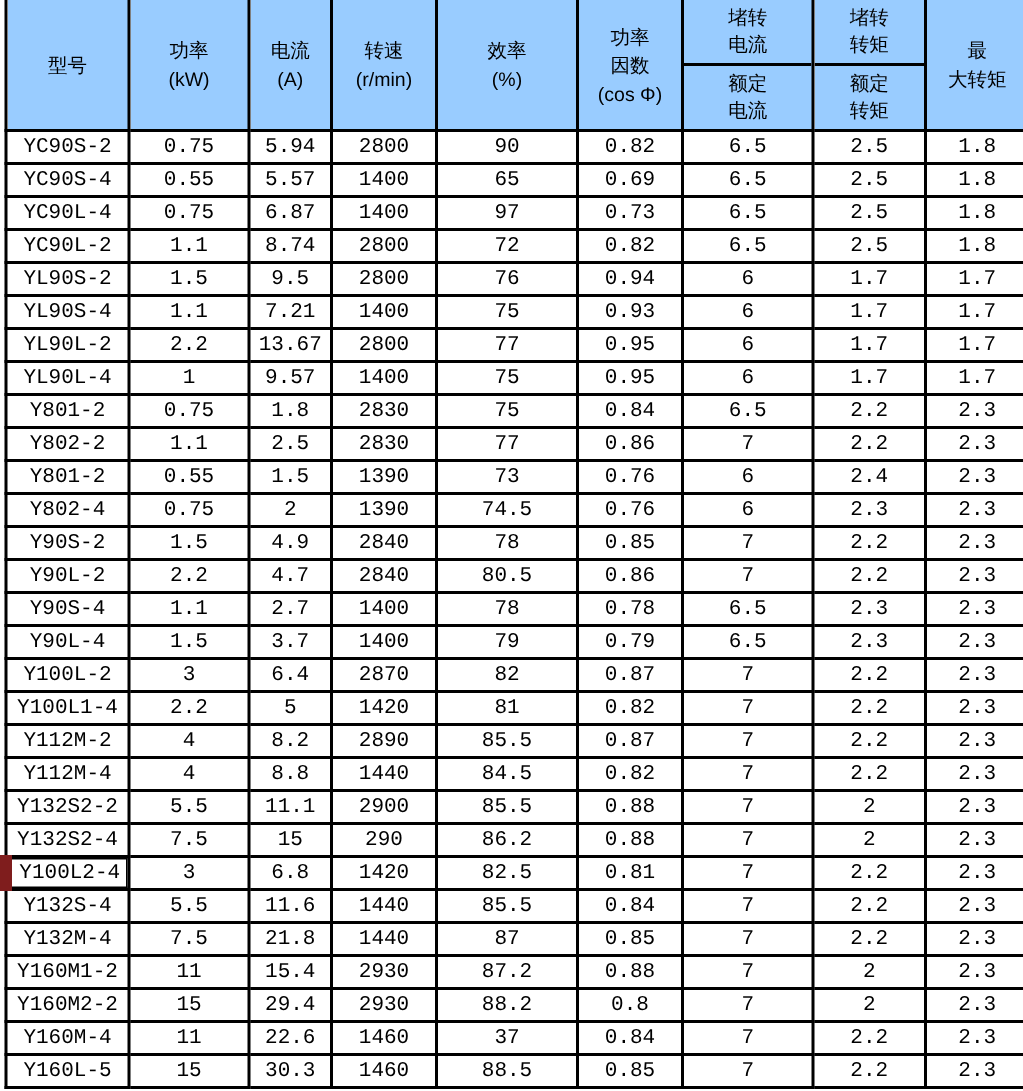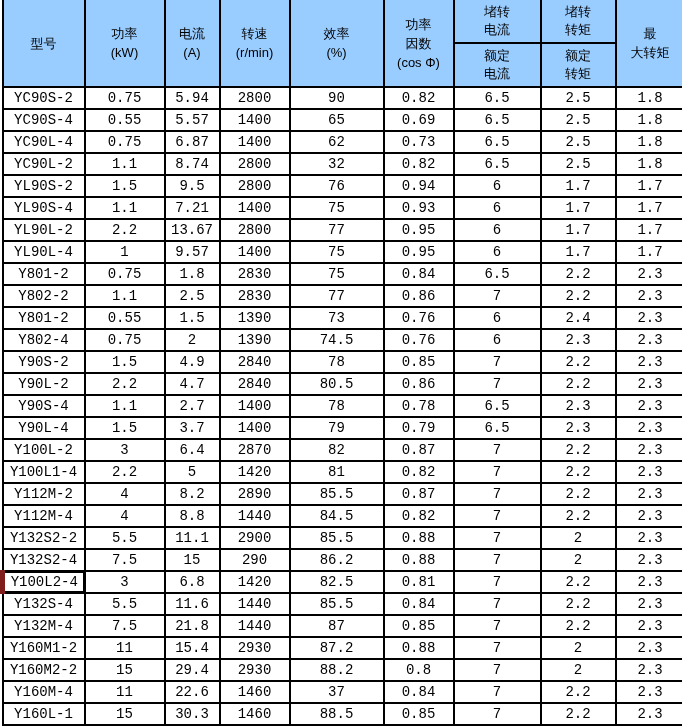--- a/index.html
+++ b/index.html
@@ -55,21 +55,21 @@
   }
   tbody td {
     font-family: "Liberation Mono", "DejaVu Sans Mono", monospace;
     font-size: 14px;
     color: #000;
     height: 20px;
     line-height: 20px;
     background: #ffffff;
   }
   tbody td.sel {
-    border-left: 5px solid #7f1d1d;
+    border-left: 8px solid #7f1d1d;
     box-shadow: inset 0 1px 0 #000, inset 0 -1px 0 #000, inset -1px 0 0 #000;
   }
 </style>
 </head>
 <body>
 
 <table>
   <colgroup>
     <col style="width:82px">
       <col style="width:80px">
@@ -150,32 +150,32 @@
         <td>0.69</td>
         <td>6.5</td>
         <td>2.5</td>
         <td>1.8</td>
       </tr>
       <tr>
         <td>YC90L-4</td>
         <td>0.75</td>
         <td>6.87</td>
         <td>1400</td>
-        <td>62</td>
+        <td>97</td>
         <td>0.73</td>
         <td>6.5</td>
         <td>2.5</td>
         <td>1.8</td>
       </tr>
       <tr>
         <td>YC90L-2</td>
         <td>1.1</td>
         <td>8.74</td>
         <td>2800</td>
-        <td>32</td>
+        <td>72</td>
         <td>0.82</td>
         <td>6.5</td>
         <td>2.5</td>
         <td>1.8</td>
       </tr>
       <tr>
         <td>YL90S-2</td>
         <td>1.5</td>
         <td>9.5</td>
         <td>2800</td>
@@ -432,21 +432,21 @@
         <td>11</td>
         <td>22.6</td>
         <td>1460</td>
         <td>37</td>
         <td>0.84</td>
         <td>7</td>
         <td>2.2</td>
         <td>2.3</td>
       </tr>
       <tr>
-        <td>Y160L-1</td>
+        <td>Y160L-5</td>
         <td>15</td>
         <td>30.3</td>
         <td>1460</td>
         <td>88.5</td>
         <td>0.85</td>
         <td>7</td>
         <td>2.2</td>
         <td>2.3</td>
       </tr>
     </tbody>

